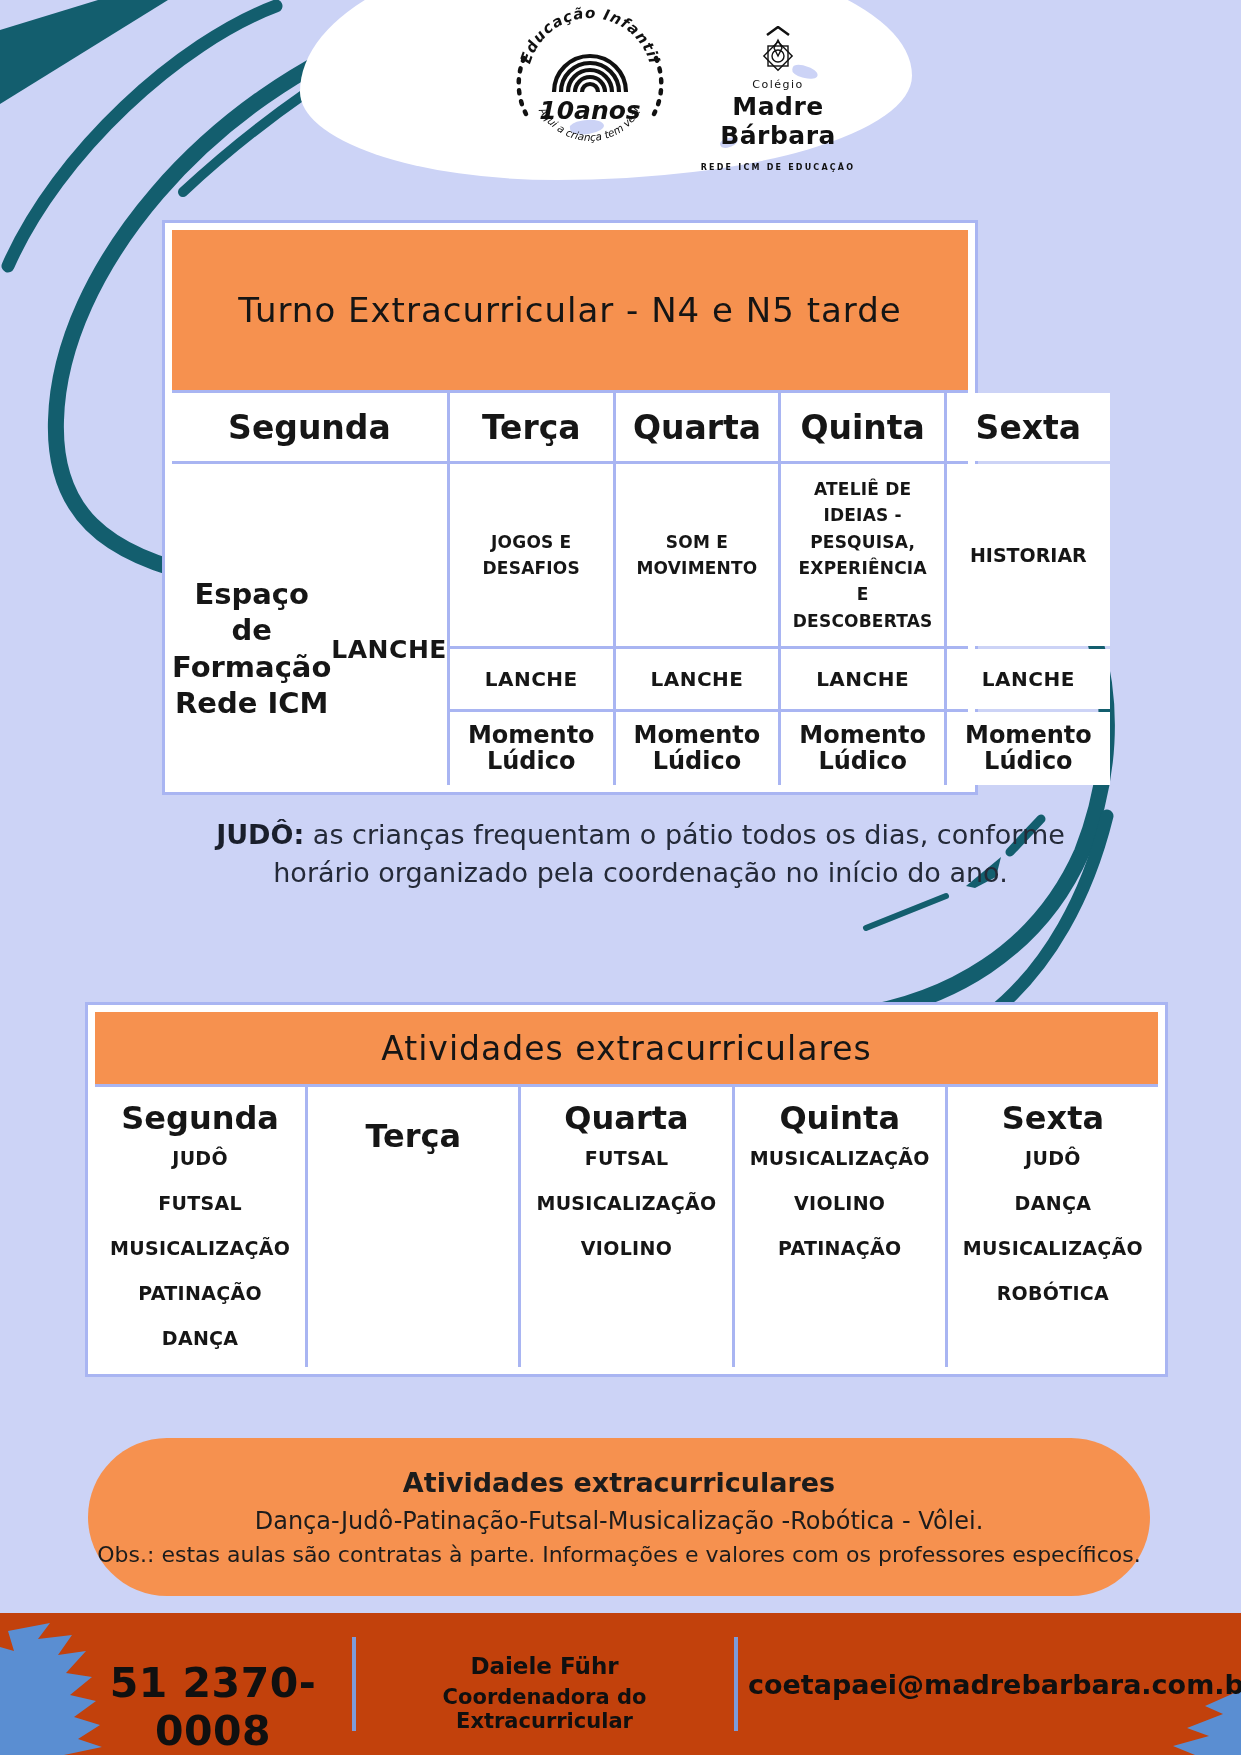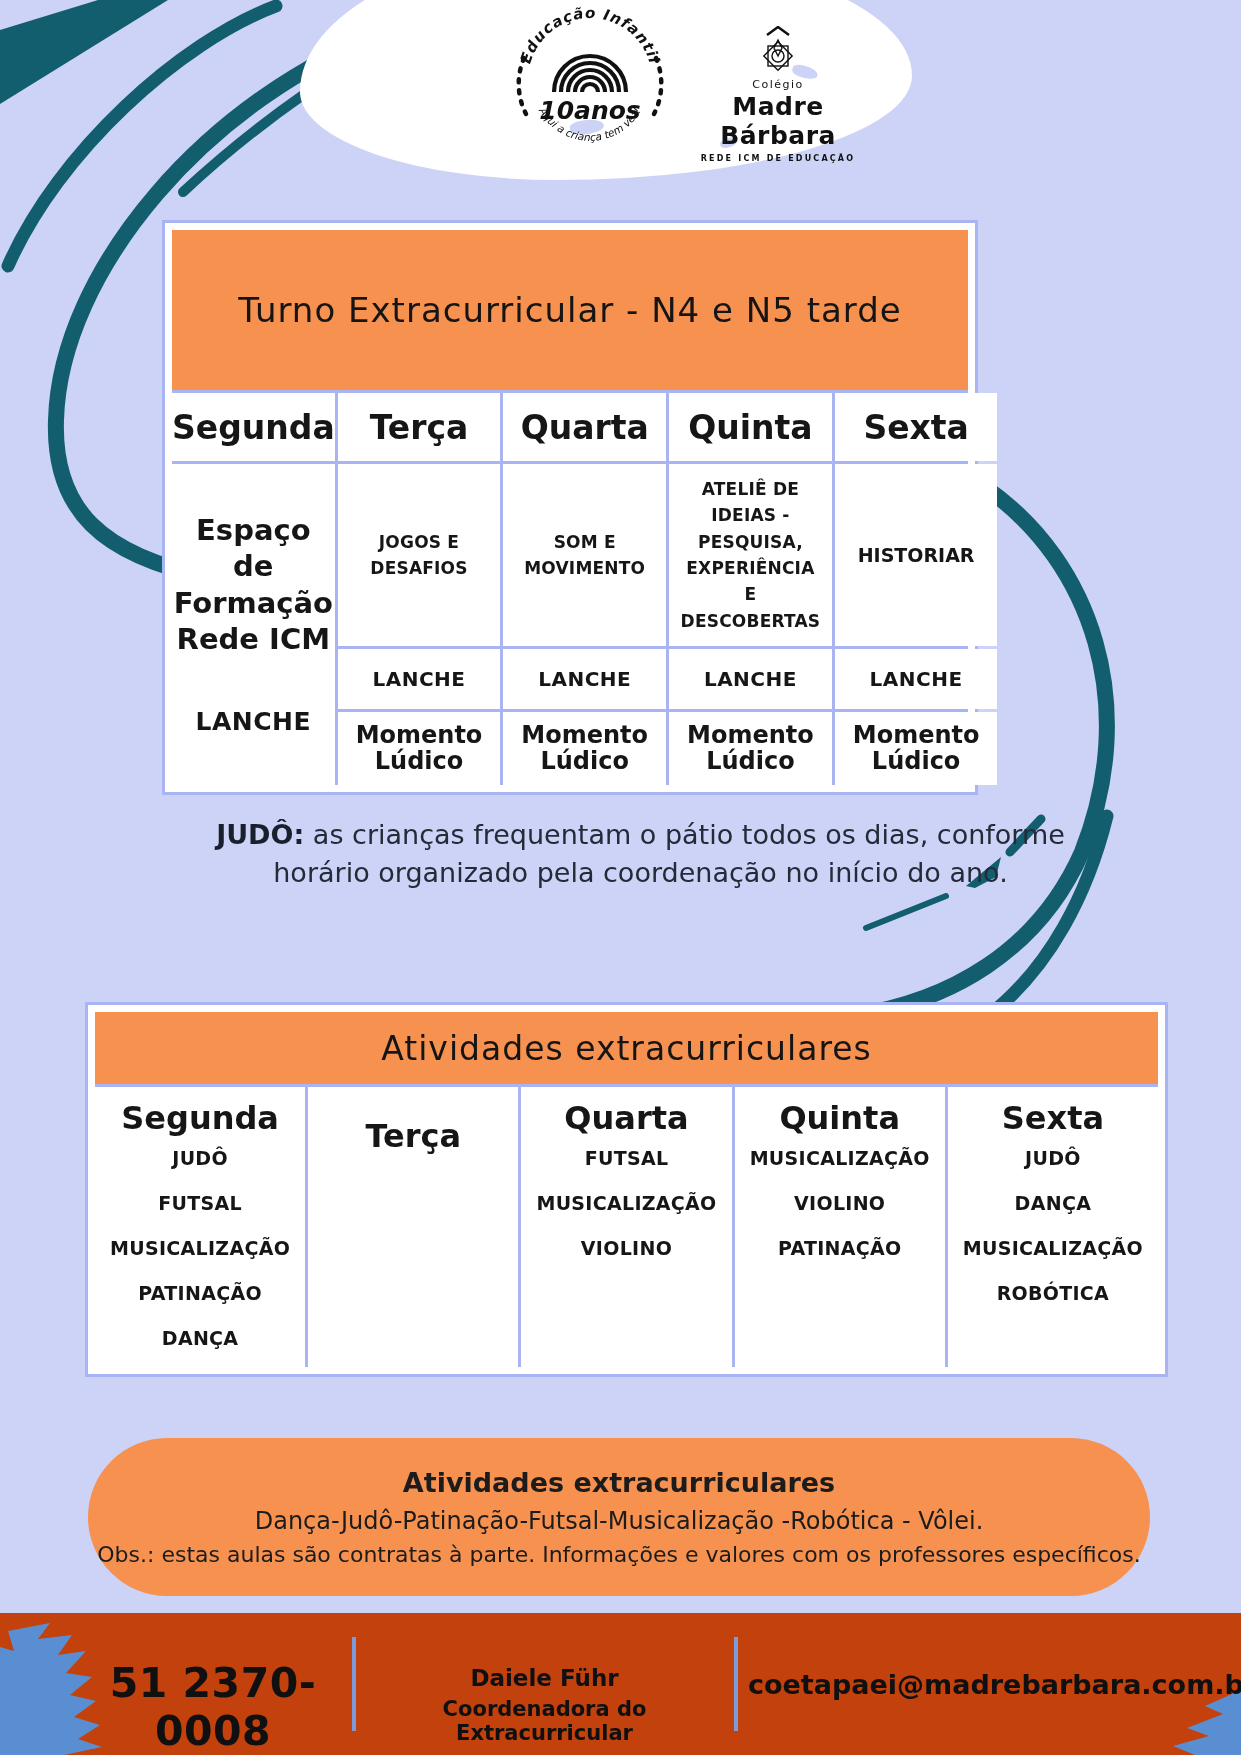--- a/index.html
+++ b/index.html
@@ -9,40 +9,40 @@
   
   #decor{left:0;top:0;width:1241px;height:1755px;z-index:0;}
   .blob{left:300px;top:-52px;width:612px;height:232px;background:#ffffff;
         border-radius:46% 54% 58% 42% / 62% 55% 45% 38%;z-index:1;}
   .speck{position:absolute;background:#ccd3f6;border-radius:40% 60% 50% 50%;}
   
   .logo-left{left:508px;top:2px;width:164px;height:166px;z-index:3;}
   .logo-right{left:688px;top:26px;width:180px;height:112px;z-index:3;text-align:center;color:#111;}
   .logo-right .college{font-size:11px;letter-spacing:1.5px;margin-top:2px;}
   .logo-right .name{font-size:25px;font-weight:bold;letter-spacing:.5px;margin-top:1px;}
-  .logo-right .sub{font-size:8px;letter-spacing:2.2px;font-weight:bold;margin-top:4px;}
+  .logo-right .sub{font-size:8px;letter-spacing:2.2px;font-weight:bold;margin-top:13px;}
   
   .frame{border:3px solid #a9b5f2;background:#ffffff;padding:7px;box-sizing:border-box;z-index:2;}
   .tstack{background:#a9b5f2;display:flex;flex-direction:column;gap:3px;height:100%;}
   .banner{background:#f6914f;display:flex;align-items:center;justify-content:center;
           color:#151515;letter-spacing:1px;}
   .banner.t1{height:160px;font-size:34px;}
   .banner.t2{height:72px;font-size:33px;}
   .grid1{display:grid;grid-template-columns:repeat(5,1fr);
          grid-template-rows:68px 182px 60px 73px;gap:3px;background:#a9b5f2;}
   .grid2{display:grid;grid-template-columns:repeat(5,1fr);grid-template-rows:280px;
          gap:3px;background:#a9b5f2;}
   .cell{background:#ffffff;display:flex;align-items:center;justify-content:center;
         text-align:center;color:#161616;}
   .dayhead{font-size:33px;font-weight:bold;}
   .smallcaps{font-size:17px;font-weight:bold;line-height:1.55;padding:4px 10px;letter-spacing:.2px;}
   .hist{font-size:19px;font-weight:bold;}
   .lanche{font-size:20px;font-weight:bold;letter-spacing:.5px;}
   .momento{font-size:24px;font-weight:bold;line-height:1.08;padding:16px 18px;}
-  .terca-tall{grid-row:2 / span 3;flex-direction:column;justify-content:flex-start;}
+  .terca-tall{grid-row:2 / span 3;flex-direction:row;justify-content:flex-start;}
   .terca-act{font-size:29px;font-weight:bold;line-height:1.25;margin-top:48px;}
   .terca-lan{font-size:25px;font-weight:bold;margin-top:50px;letter-spacing:.5px;}
   .t2cell{background:#fff;display:flex;flex-direction:column;align-items:center;
           color:#161616;padding-top:8px;box-sizing:border-box;}
   .t2day{font-size:32px;font-weight:bold;margin-top:4px;}
   .t2day.offset{margin-top:22px;}
   .t2list{display:flex;flex-direction:column;align-items:center;gap:23px;margin-top:10px;}
   .t2item{font-size:19px;font-weight:bold;letter-spacing:.3px;}
   
   .patio{left:20px;top:816px;width:1241px;text-align:center;color:#242a38;
@@ -54,21 +54,21 @@
            align-items:center;justify-content:center;color:#1c1c1c;}
   .cap-title{font-size:27px;font-weight:bold;margin-bottom:9px;}
   .cap-line1{font-size:24px;margin-bottom:7px;}
   .cap-line2{font-size:22px;}
   
   .footer{left:0;top:1613px;width:1241px;height:142px;background:#c2410c;z-index:2;}
   .phone{position:absolute;left:68px;top:46px;width:290px;text-align:center;
          font-size:41px;font-weight:bold;color:#101010;letter-spacing:.5px;}
   .fdiv{position:absolute;top:24px;width:4px;height:94px;background:#7d9bd9;}
   .fdiv.d1{left:352px;} .fdiv.d2{left:734px;}
-  .coord{position:absolute;left:372px;top:52px;width:345px;text-align:center;color:#101010;}
+  .coord{position:absolute;left:372px;top:40px;width:345px;text-align:center;color:#101010;}
   .coord .cname{font-size:23px;font-weight:bold;margin-bottom:6px;}
   .coord .crole{font-size:21px;font-weight:bold;}
   .email{position:absolute;left:748px;top:56px;width:460px;text-align:center;
          font-size:27px;font-weight:bold;color:#101010;}
   svg{display:block;}
 </style>
 </head>
 <body>
 
 <svg class="abs" id="decor" viewBox="0 0 1241 1755" xmlns="http://www.w3.org/2000/svg">

